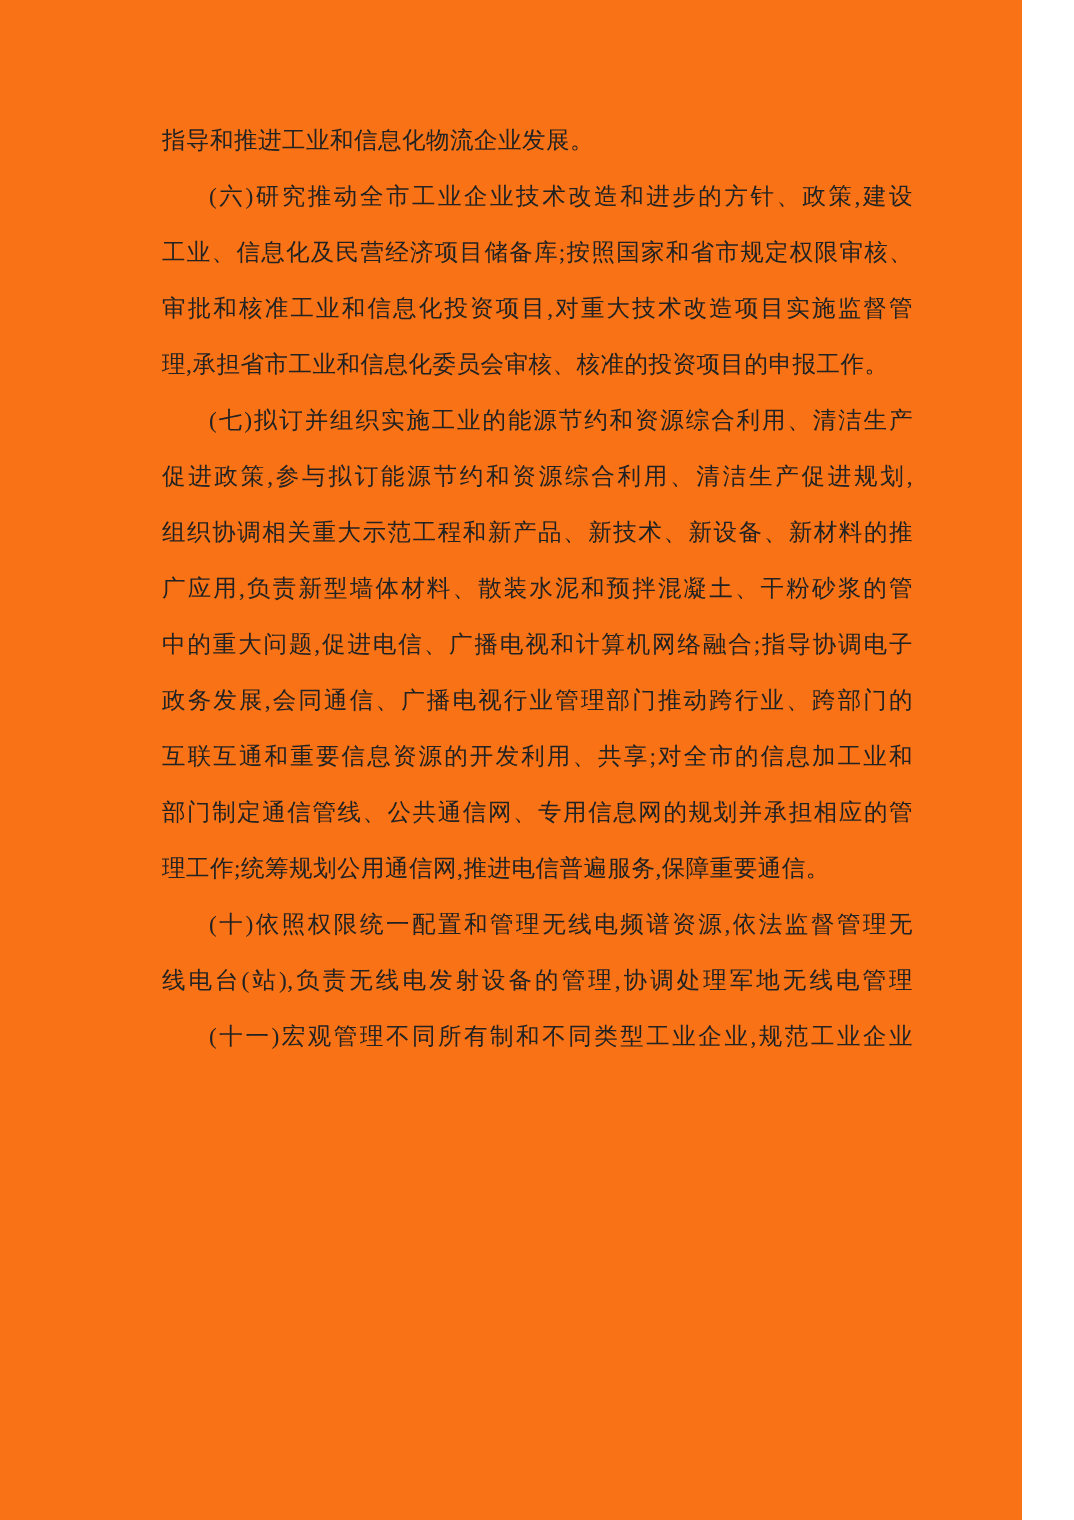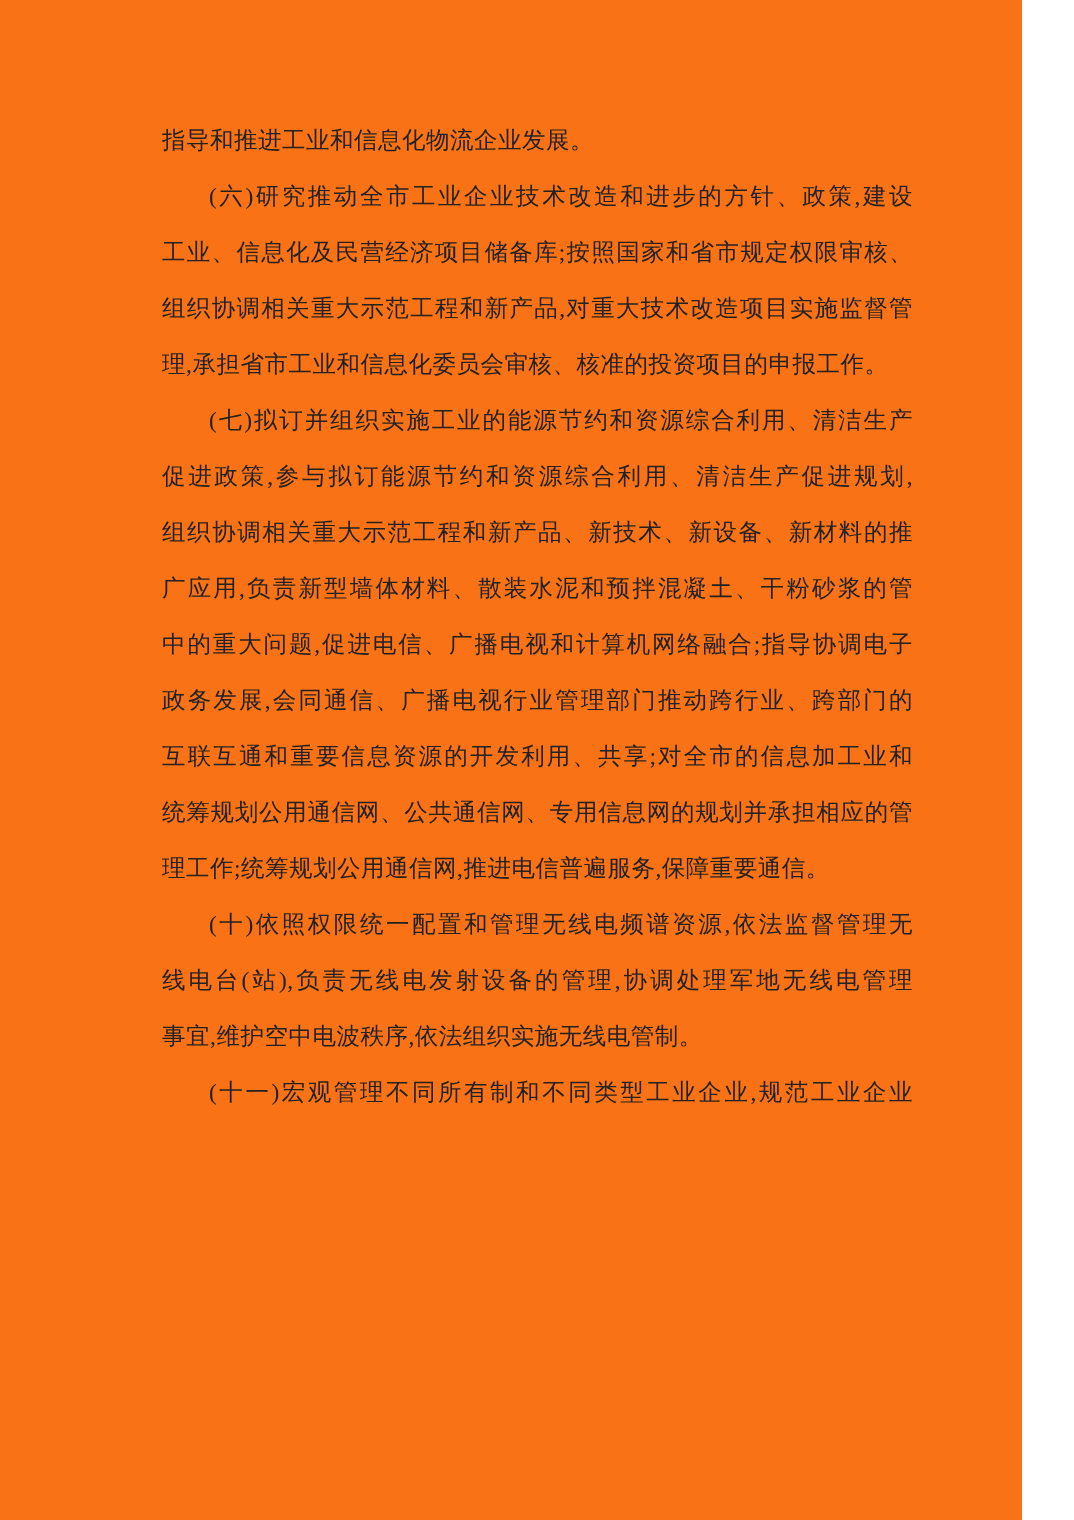--- a/index.html
+++ b/index.html
@@ -42,29 +42,28 @@
   }
 </style>
 </head>
 <body>
 
 <div class="page">
   <div class="body-text">
     <p class="ln end">指导和推进工业和信息化物流企业发展。</p>
     <p class="ln ind">(六)研究推动全市工业企业技术改造和进步的方针、政策,建设</p>
     <p class="ln">工业、信息化及民营经济项目储备库;按照国家和省市规定权限审核、</p>
-    <p class="ln">组织协调相关重大示范工程和新产品,对重大技术改造项目实施监督管</p>
+    <p class="ln">审批和核准工业和信息化投资项目,对重大技术改造项目实施监督管</p>
     <p class="ln end">理,承担省市工业和信息化委员会审核、核准的投资项目的申报工作。</p>
     <p class="ln ind">(七)拟订并组织实施工业的能源节约和资源综合利用、清洁生产</p>
     <p class="ln">促进政策,参与拟订能源节约和资源综合利用、清洁生产促进规划,</p>
     <p class="ln">组织协调相关重大示范工程和新产品、新技术、新设备、新材料的推</p>
     <p class="ln">广应用,负责新型墙体材料、散装水泥和预拌混凝土、干粉砂浆的管</p>
     <p class="ln">中的重大问题,促进电信、广播电视和计算机网络融合;指导协调电子</p>
     <p class="ln">政务发展,会同通信、广播电视行业管理部门推动跨行业、跨部门的</p>
     <p class="ln">互联互通和重要信息资源的开发利用、共享;对全市的信息加工业和</p>
-    <p class="ln">统筹规划公用通信网、公共通信网、专用信息网的规划并承担相应的管</p>
+    <p class="ln">部门制定通信管线、公共通信网、专用信息网的规划并承担相应的管</p>
     <p class="ln end">理工作;统筹规划公用通信网,推进电信普遍服务,保障重要通信。</p>
     <p class="ln ind">(十)依照权限统一配置和管理无线电频谱资源,依法监督管理无</p>
     <p class="ln">线电台(站),负责无线电发射设备的管理,协调处理军地无线电管理</p>
-    <p class="ln end">事宜,维护空中电波秩序,依法组织实施无线电管制。</p>
     <p class="ln ind">(十一)宏观管理不同所有制和不同类型工业企业,规范工业企业</p>
   </div>
 </div>
 
 </body></html>

